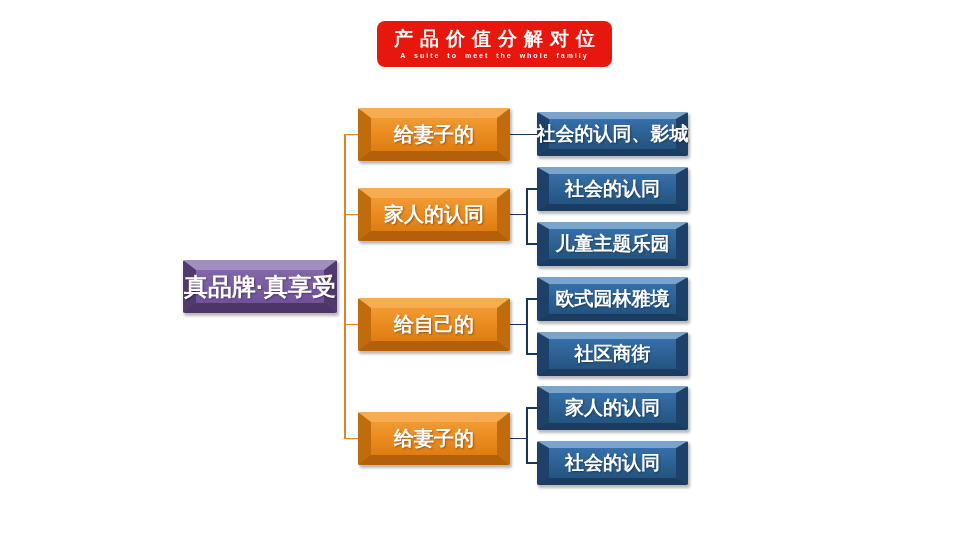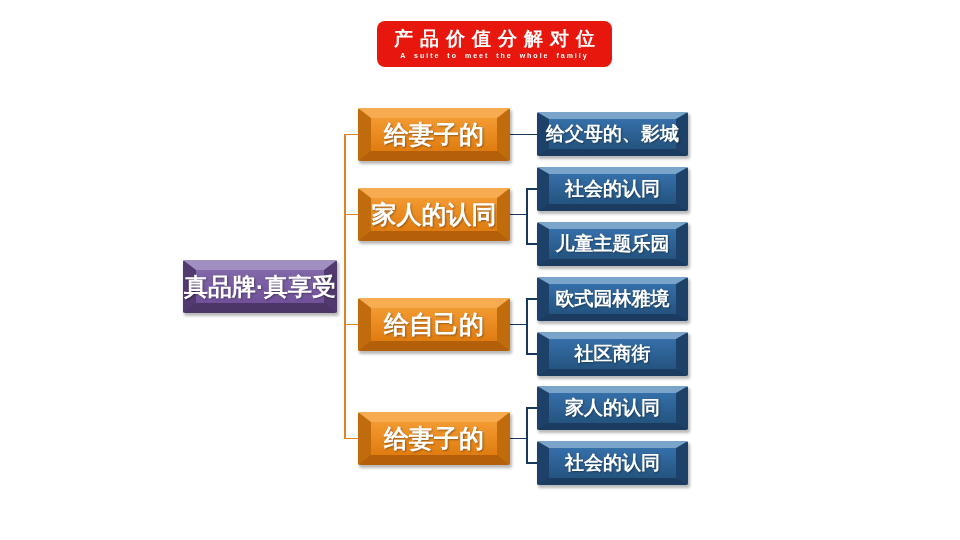--- a/index.html
+++ b/index.html
@@ -33,21 +33,21 @@
   }
   .purple{
     left:183px;top:260px;width:154px;height:53px;
     border-width:10px 13px;font-size:24px;
     border-top-color:#a08fc0;border-right-color:#52396f;
     border-bottom-color:#4c3567;border-left-color:#52396f;
     background:linear-gradient(180deg,#8168a8 0%,#71519a 100%);
   }
   .orange{
     left:358px;width:152px;height:53px;
-    border-width:10px 13px;font-size:25px;
+    border-width:10px 13px;font-size:20px;
     border-top-color:#f7ac52;border-right-color:#c06c0c;
     border-bottom-color:#b4600a;border-left-color:#c06c0c;
     background:linear-gradient(180deg,#f29a32 0%,#e07c10 100%);
     text-align:right;
   }
   .o1{top:108px}.o2{top:188px}.o3{top:298px}.o4{top:412px}
   .blue{
     left:537px;width:151px;height:44px;
     border-width:7px 12px;font-size:19px;
     border-top-color:#7ba4ca;border-right-color:#1d4168;
@@ -115,21 +115,21 @@
   <div class="line nl nl-a4a"></div>
   <div class="line nl nl-a4b"></div>
 
   <div class="node purple">真品牌·真享受</div>
 
   <div class="node orange o1">给妻子的</div>
   <div class="node orange o2">家人的认同</div>
   <div class="node orange o3">给自己的</div>
   <div class="node orange o4">给妻子的</div>
 
-  <div class="node blue b1">给父母的、影城</div>
+  <div class="node blue b1">社会的认同、影城</div>
   <div class="node blue b2">社会的认同</div>
   <div class="node blue b3">儿童主题乐园</div>
   <div class="node blue b4">欧式园林雅境</div>
   <div class="node blue b5">社区商街</div>
   <div class="node blue b6">家人的认同</div>
   <div class="node blue b7">社会的认同</div>
 
 </div>
 
 </body></html>

